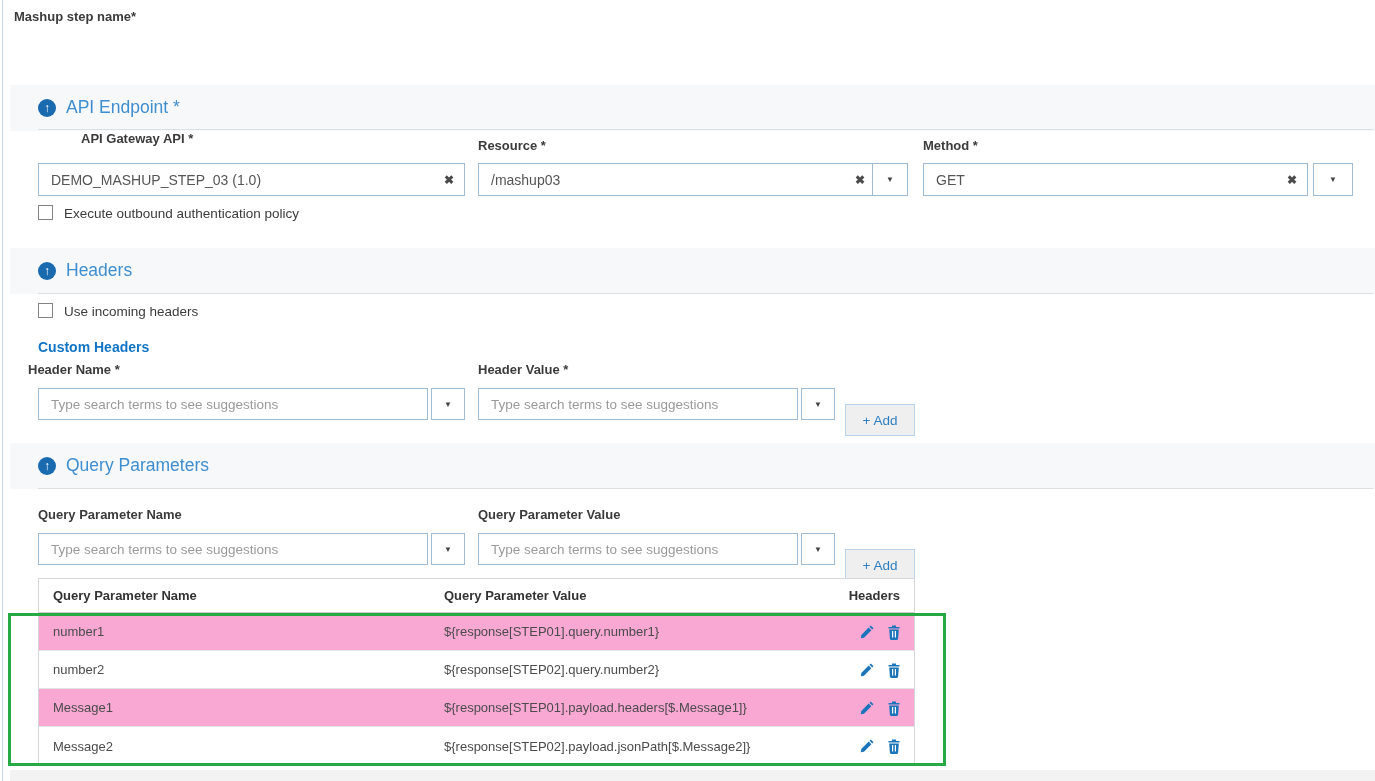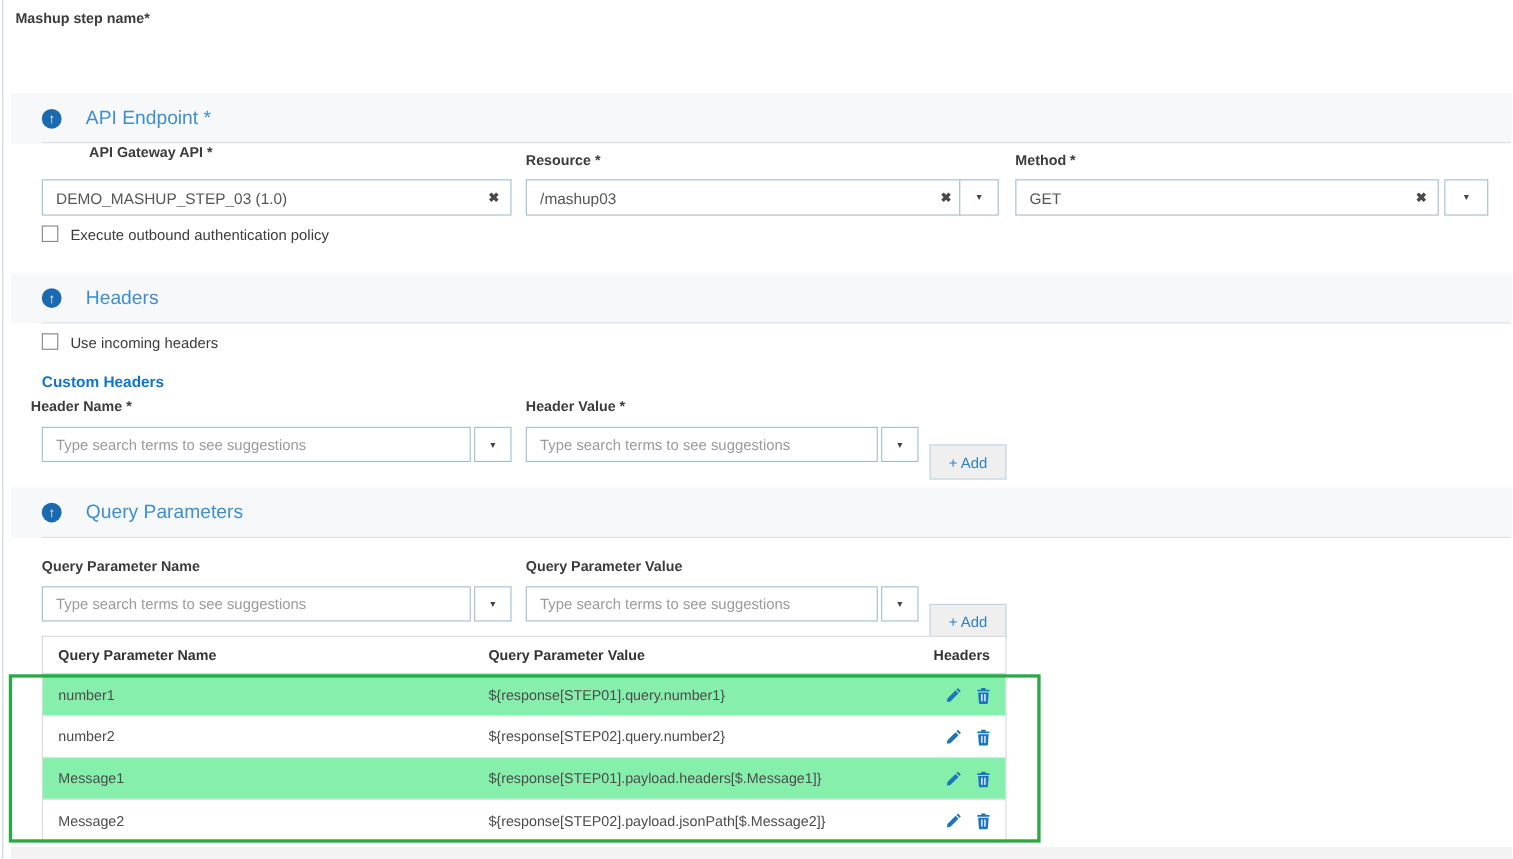--- a/index.html
+++ b/index.html
@@ -10,21 +10,21 @@
   .abs { position:absolute; }
   .left-edge { left:2px; top:0; width:1px; height:781px; background:#c9d6e4; }
 
   .band { left:10px; width:1365px; height:46px; background:#f7f8f9; }
   .divider { height:1px; background:#dcdee0; }
 
   .section-title { display:flex; align-items:center; gap:10px; }
   .circle-icon { width:18px; height:18px; border-radius:50%; background:#1a6ab0; color:#fff;
                  display:inline-flex; align-items:center; justify-content:center;
                  font-size:12px; font-weight:bold; line-height:1; }
-  .section-title .txt { font-size:17.5px; color:#3e8ed0;margin-left:12px; }
+  .section-title .txt { font-size:17.5px; color:#3e8ed0; }
 
   .field-label { font-size:13px; font-weight:600; color:#3b3b3b; white-space:nowrap; }
 
   .tbox { border:1px solid #9fbcd4; background:#fff; height:33px; display:flex; align-items:center;
           padding:0 10px 0 12px; }
   .tbox input { border:none; outline:none; flex:1; font-size:14px; color:#555;
                 font-family:"Liberation Sans", sans-serif; background:transparent; min-width:0; }
   .tbox input::placeholder { color:#9a9a9a; font-size:13.5px; }
   .clear-x { color:#4a4a4a; font-size:12px; font-weight:bold; cursor:pointer; margin-left:6px; }
 
@@ -39,21 +39,21 @@
 
   .add-btn { background:#efefef; border:1px solid #b9d4ea; color:#2e7fc1; font-size:13.5px;
              display:flex; align-items:center; justify-content:center; cursor:pointer;
              font-family:"Liberation Sans", sans-serif;margin-top:16px; }
 
   .ptable { left:38px; top:578px; width:877px; border:1px solid #d7d7d7; background:#fff; }
   .trow { display:grid; grid-template-columns:391px 1fr 96px; align-items:center; height:38px;
           padding:0 12px 0 14px; font-size:13px; color:#4b4b4b; border-bottom:1px solid #e4e4e4; }
   .trow:last-child { border-bottom:none; }
   .trow.head { height:34px; font-weight:bold; color:#333; border-bottom:1px solid #cccccc; }
-  .trow.alt { background:#86efac; }
+  .trow.alt { background:#f9a8d4; }
   .col-action { text-align:right; }
   .head .col-action { padding-right:2px; }
   .action-icons { display:flex; justify-content:flex-end; gap:11px; align-items:center; }
   .icon-btn { width:16px; height:16px; cursor:pointer; display:inline-flex; }
 
   .green-rect { left:8px; top:613px; width:938px; height:153px; border:3px solid #27a944;
                 pointer-events:none; }
   .bottom-strip { left:10px; top:770px; width:1365px; height:11px; background:#f3f3f4; }
 </style>
 </head>

